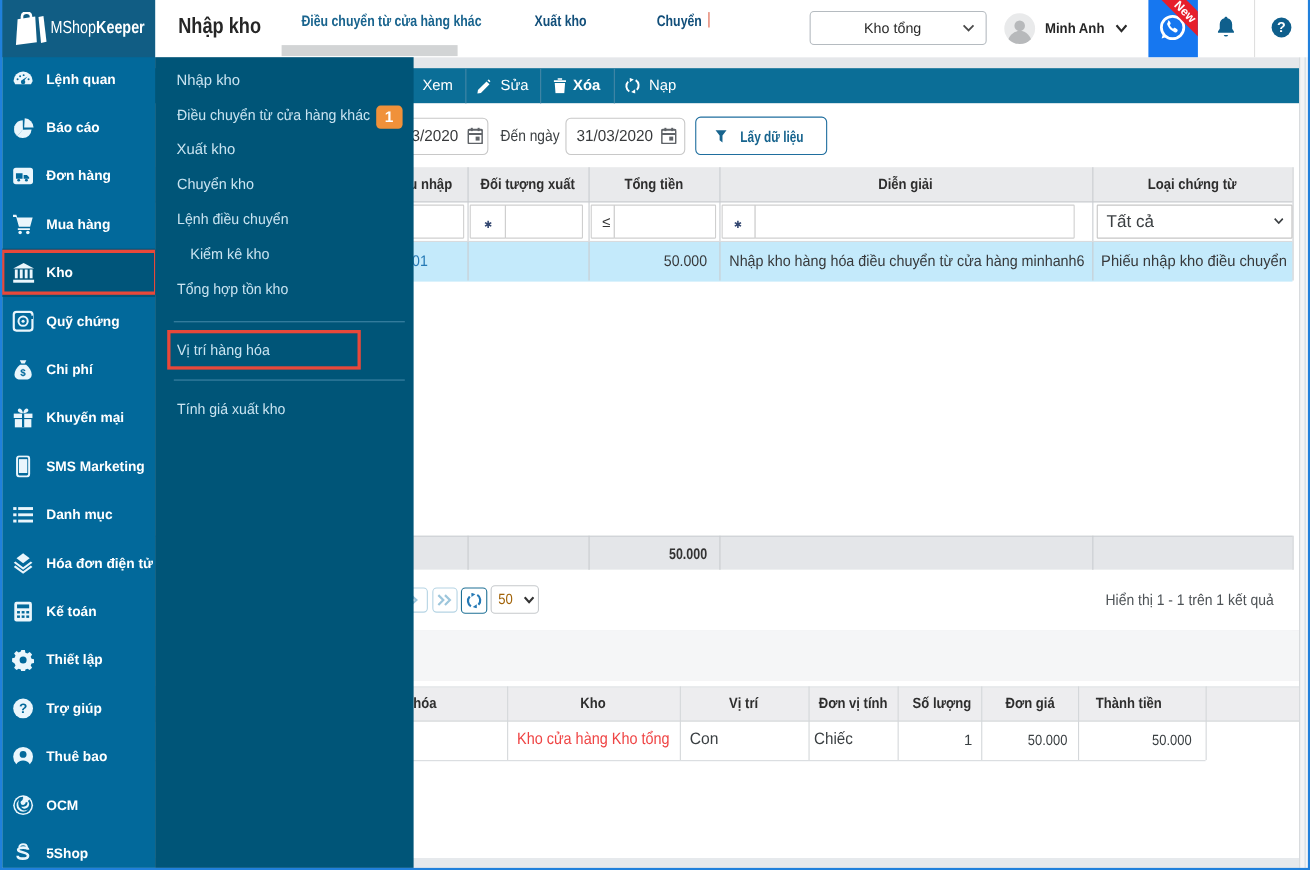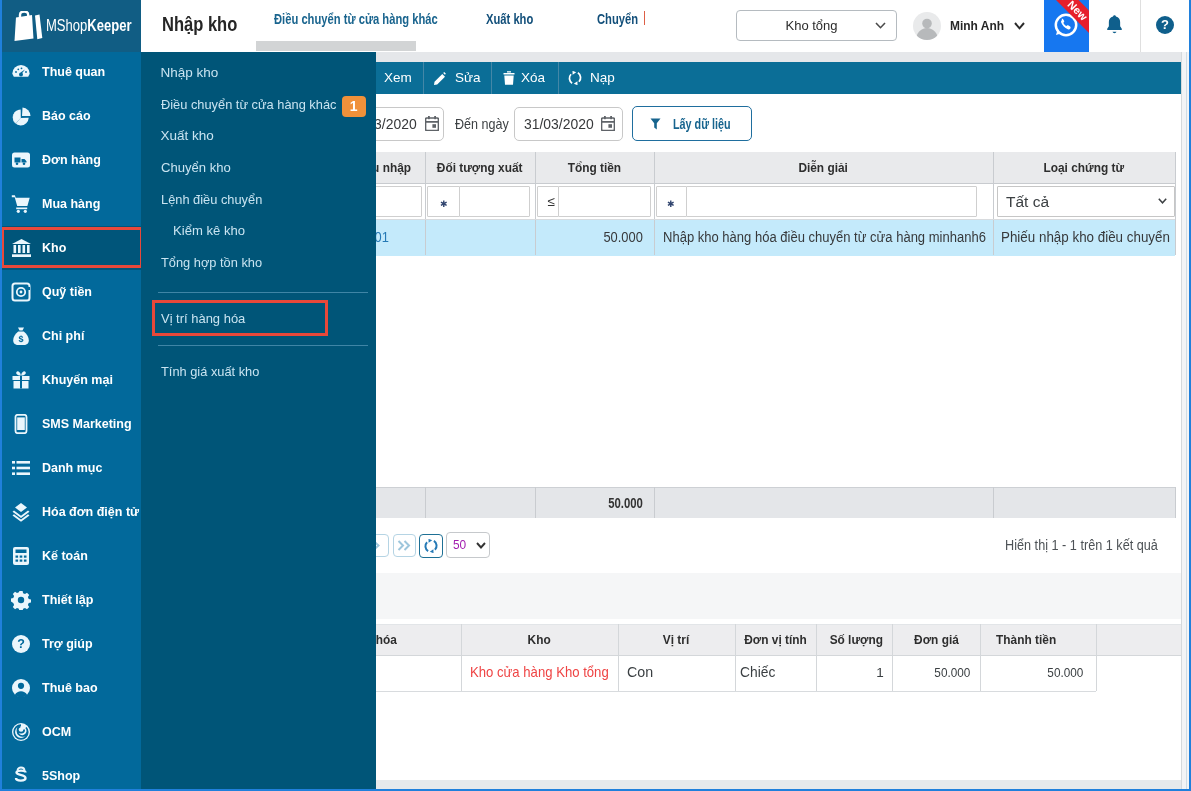--- a/index.html
+++ b/index.html
@@ -98,21 +98,21 @@
 <div class="tbt" style="left:384px;">Xem</div>
 <div class="tbs" style="left:422.5px;"></div>
 <svg class="abs" style="left:433px;top:72px;z-index:2;" width="14" height="14" viewBox="0 0 14 14">
     <path d="M1.5 9.8 L9.3 2 L12 4.7 L4.2 12.5 L1 13z M10.2 1.1 l1 -1 1.7 1.7 -1 1z" fill="#fff"></path>
   </svg>
 <div class="tbt" style="left:455px;">Sửa</div>
 <div class="tbs" style="left:490.5px;"></div>
 <svg class="abs" style="left:503px;top:71px;z-index:2;" width="12" height="14" viewBox="0 0 12 14">
     <path d="M0.5 2 h11 v1.6 h-11z M4 1.4 v-1.2 h4 v1.2z M1.3 4.4 h9.4 l-.7 9.3 h-8z" fill="#fff"></path>
   </svg>
-<div class="tbt" style="left:521px;">Xóa</div>
+<div class="tbt" style="left:521px;font-weight:bold;">Xóa</div>
 <div class="tbs" style="left:557.5px;"></div>
 <svg class="abs" style="left:568px;top:71px;z-index:2;" width="14" height="14" viewBox="0 0 16 16">
     <path d="M4.7 13.9 a6.6 6.6 0 0 1 -1.2 -10.2 M11.3 2.1 a6.6 6.6 0 0 1 1.2 10.2" fill="none" stroke="#fff" stroke-width="2"></path>
     <path d="M12.1 12 h-5 l2.5 3.8z" fill="#fff" transform="rotate(-35 10.9 14)"></path>
     <path d="M3.9 4 h5 l-2.5 -3.8z" fill="#fff" transform="rotate(-35 5.1 2)"></path>
   </svg>
 <div class="tbt" style="left:590px;">Nạp</div>
 
 <div class="abs" style="left:141px;top:94px;width:1040px;height:479px;background:#fff;z-index:2;"></div>
 <div class="dinput" style="left:331px;width:113px;"></div>
@@ -190,21 +190,21 @@
 <svg class="abs" style="left:397px;top:540px;z-index:3;" width="14" height="11" viewBox="0 0 14 11">
     <path d="M1.5 1 L6 5.5 L1.5 10 M7.5 1 L12 5.5 L7.5 10" stroke="#9dc6dc" stroke-width="2" fill="none"></path>
   </svg>
 <div class="abs" style="left:419px;top:534px;width:23.5px;height:23.5px;border:1.5px solid #1e7095;border-radius:4px;background:#fff;z-index:2;"></div>
 <svg class="abs" style="left:424px;top:539px;z-index:3;" width="14" height="14" viewBox="0 0 16 16">
     <path d="M4.7 13.9 a6.6 6.6 0 0 1 -1.2 -10.2 M11.3 2.1 a6.6 6.6 0 0 1 1.2 10.2" fill="none" stroke="#2579b5" stroke-width="2.3"></path>
     <path d="M12.1 12 h-5 l2.5 3.8z" fill="#2579b5" transform="rotate(-35 10.9 14)"></path>
     <path d="M3.9 4 h5 l-2.5 -3.8z" fill="#2579b5" transform="rotate(-35 5.1 2)"></path>
   </svg>
 <div class="abs" style="left:445.8px;top:531.5px;width:44.7px;height:26px;border:1px solid #c6c9cc;border-radius:4px;background:#fff;z-index:2;"></div>
-<div class="t" style="left:452.5px;top:535px;font-size:13.5px;color:#a21caf;z-index:3;"><span class="cx" style="transform:scaleX(0.88);">50</span></div>
+<div class="t" style="left:452.5px;top:535px;font-size:13.5px;color:#a16207;z-index:3;"><span class="cx" style="transform:scaleX(0.88);">50</span></div>
 <svg class="abs" style="left:475.5px;top:541.5px;z-index:3;" width="10" height="7" viewBox="0 0 10 7">
     <path d="M1 1 L5 5.5 L9 1" stroke="#333" stroke-width="1.9" fill="none"></path>
   </svg>
 <div class="rt" style="left:957.7px;top:535px;width:200px;font-size:14px;color:#4d5256;z-index:3;"><span class="cxr" style="transform:scaleX(0.905);">Hiển thị 1 - 1 trên 1 kết quả</span></div>
 
 <div class="abs" style="left:141px;top:573px;width:1040px;height:46px;background:#f5f6f7;z-index:2;"></div>
 
 <div class="abs" style="left:141px;top:619px;width:1040px;height:161px;background:#fff;z-index:2;"></div>
 <div class="abs" style="left:141px;top:623.5px;width:1040px;height:32px;background:#ededef;border-bottom:1px solid #d4d7da;border-top:1px solid #e2e5e8;z-index:2;"></div>
 <div class="vline" style="left:461px;top:623.5px;height:67px;background:#d4d7da;"></div>
@@ -237,21 +237,21 @@
 <div class="abs" id="logo">
 <svg style="position:absolute;left:10px;top:11px;" width="37" height="31" viewBox="0 0 37 31">
 <path d="M4 6.5 L20 4 l1.5 23.5 L2.5 30z" fill="#fff"></path>
 <path d="M23 4.5 l4.5 -1 2.8 23.5 -5 1.2z" fill="#fff"></path>
 <path d="M8 4 c0-2.4 2-3.5 4.2-3.5 2.3 0 4 1.3 4 3.6 v4.3 c0 2.3-1.7 3.6-4 3.6-2.2 0-4.2-1.2-4.2-3.6z" fill="none" stroke="#fff" stroke-width="2.4"></path>
 </svg>
 <div class="t" style="left:44px;top:16px;font-size:16px;color:#fff;"><span class="cx" style="transform:scaleX(0.815);">MShop<b>Keeper</b></span></div>
 </div>
 <div class="abs" id="khobox"></div>
 
-<div class="sit" style="top:63px;">Thuê quan</div>
+<div class="sit" style="top:63px;">Lệnh quan</div>
 <svg class="sic" style="top:62px;" width="20" height="20" viewBox="0 0 20 20">
     <path d="M10 3 a8.7 8.7 0 0 1 8.7 8.7 l-1.5 3 h-14.4 l-1.5-3 A8.7 8.7 0 0 1 10 3z" fill="#eaf6fc"></path>
     <circle cx="10" cy="12.5" r="2" fill="#02699b"></circle>
     <path d="M10.8 11.5 l3.2-4 -4.5 3z" fill="#02699b"></path>
     <circle cx="5" cy="10" r="0.9" fill="#02699b"></circle>
     <circle cx="7.3" cy="7.3" r="0.9" fill="#02699b"></circle>
     <circle cx="10.5" cy="6.3" r="0.9" fill="#02699b"></circle>
     <circle cx="15" cy="10" r="0.9" fill="#02699b"></circle>
   </svg>
 <div class="sit" style="top:107px;">Báo cáo</div>
@@ -276,21 +276,21 @@
   </svg>
 <div class="sit" style="top:239px;">Kho</div>
 <svg class="sic" style="top:238px;" width="21" height="20" viewBox="0 0 21 20">
     <path d="M10.5 1 L20 6 H1z" fill="#eaf6fc"></path>
     <rect x="2.5" y="7" width="2.6" height="8" fill="#eaf6fc"></rect>
     <rect x="7" y="7" width="2.6" height="8" fill="#eaf6fc"></rect>
     <rect x="11.5" y="7" width="2.6" height="8" fill="#eaf6fc"></rect>
     <rect x="16" y="7" width="2.6" height="8" fill="#eaf6fc"></rect>
     <rect x="1" y="16.3" width="19" height="2.7" fill="#eaf6fc"></rect>
   </svg>
-<div class="sit" style="top:283px;">Quỹ tiền</div>
+<div class="sit" style="top:283px;">Quỹ chứng</div>
 <svg class="sic" style="top:282px;" width="20" height="20" viewBox="0 0 20 20">
     <rect x="1.5" y="1.5" width="17" height="17" rx="2.5" fill="none" stroke="#eaf6fc" stroke-width="2"></rect>
     <circle cx="10" cy="10" r="4.2" fill="none" stroke="#eaf6fc" stroke-width="1.8"></circle>
     <circle cx="10" cy="10" r="1.4" fill="#eaf6fc"></circle>
     <rect x="16" y="5" width="3" height="3" fill="#02699b"></rect>
   </svg>
 <div class="sit" style="top:327px;">Chi phí</div>
 <svg class="sic" style="top:326px;" width="20" height="20" viewBox="0 0 20 20">
     <path d="M7 1.5 h6 l-1.5 3 h-3z" fill="#eaf6fc"></path>
     <path d="M7.2 5.5 h5.6 c3.2 2.6 5 5.8 5 9 0 3-2.3 4.5-4.8 4.5 h-6 c-2.5 0-4.8-1.5-4.8-4.5 0-3.2 1.8-6.4 5-9z" fill="#eaf6fc"></path>

